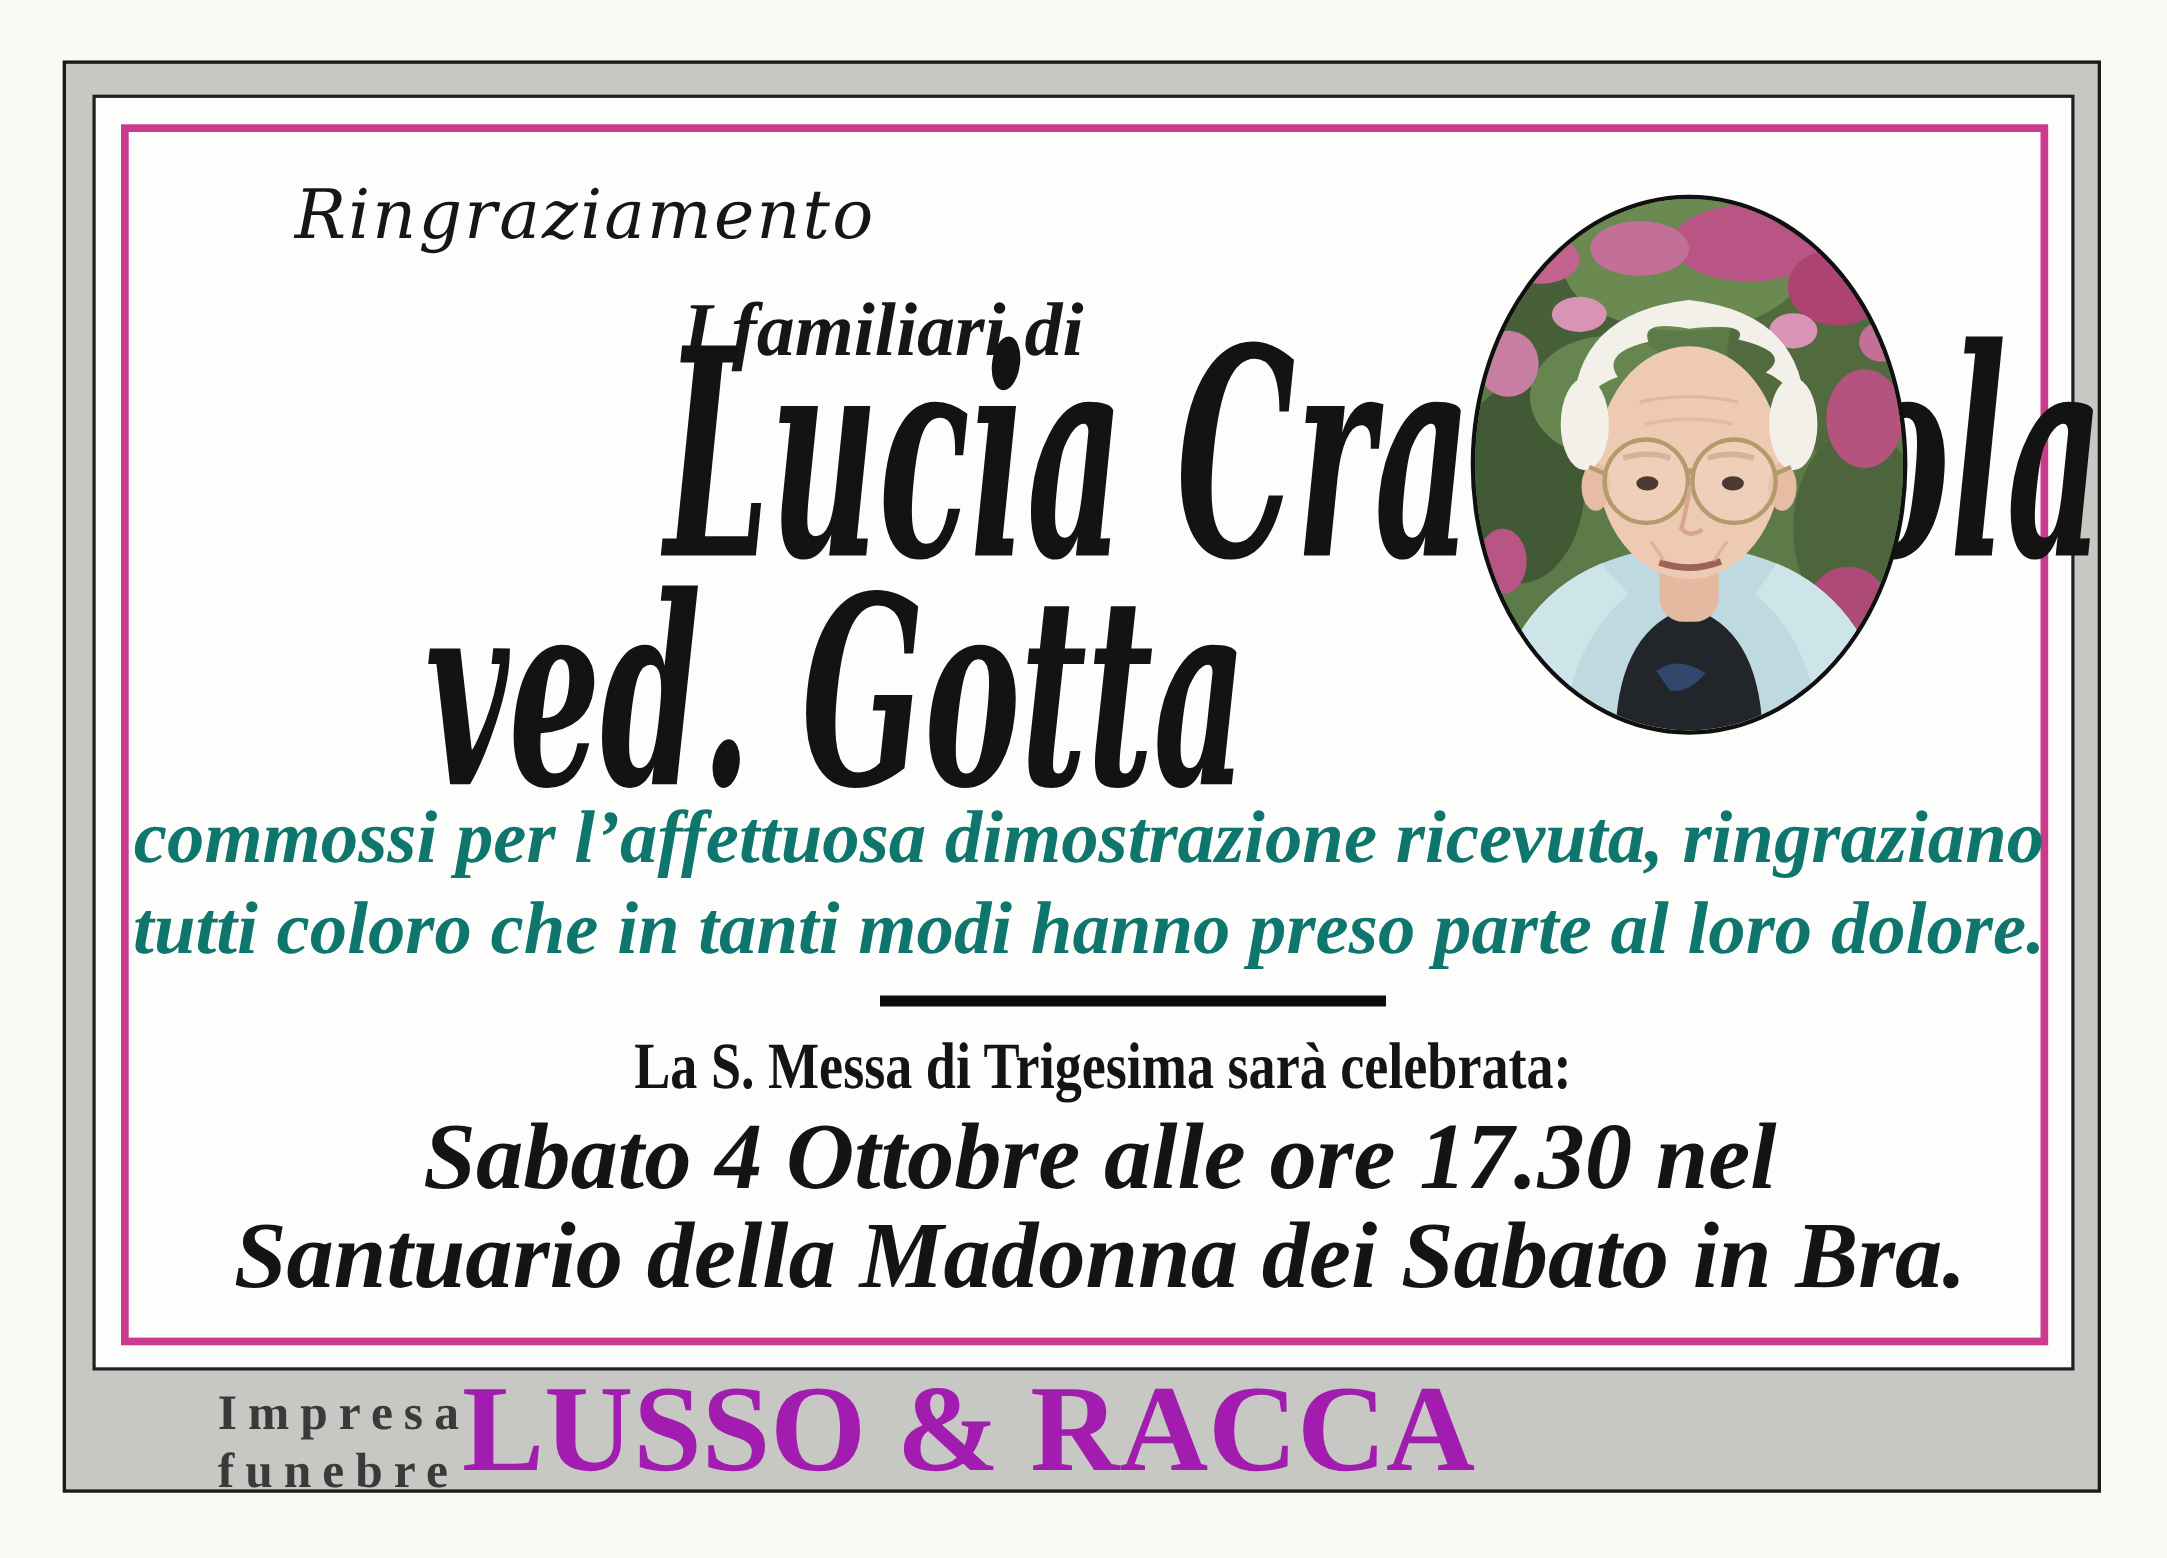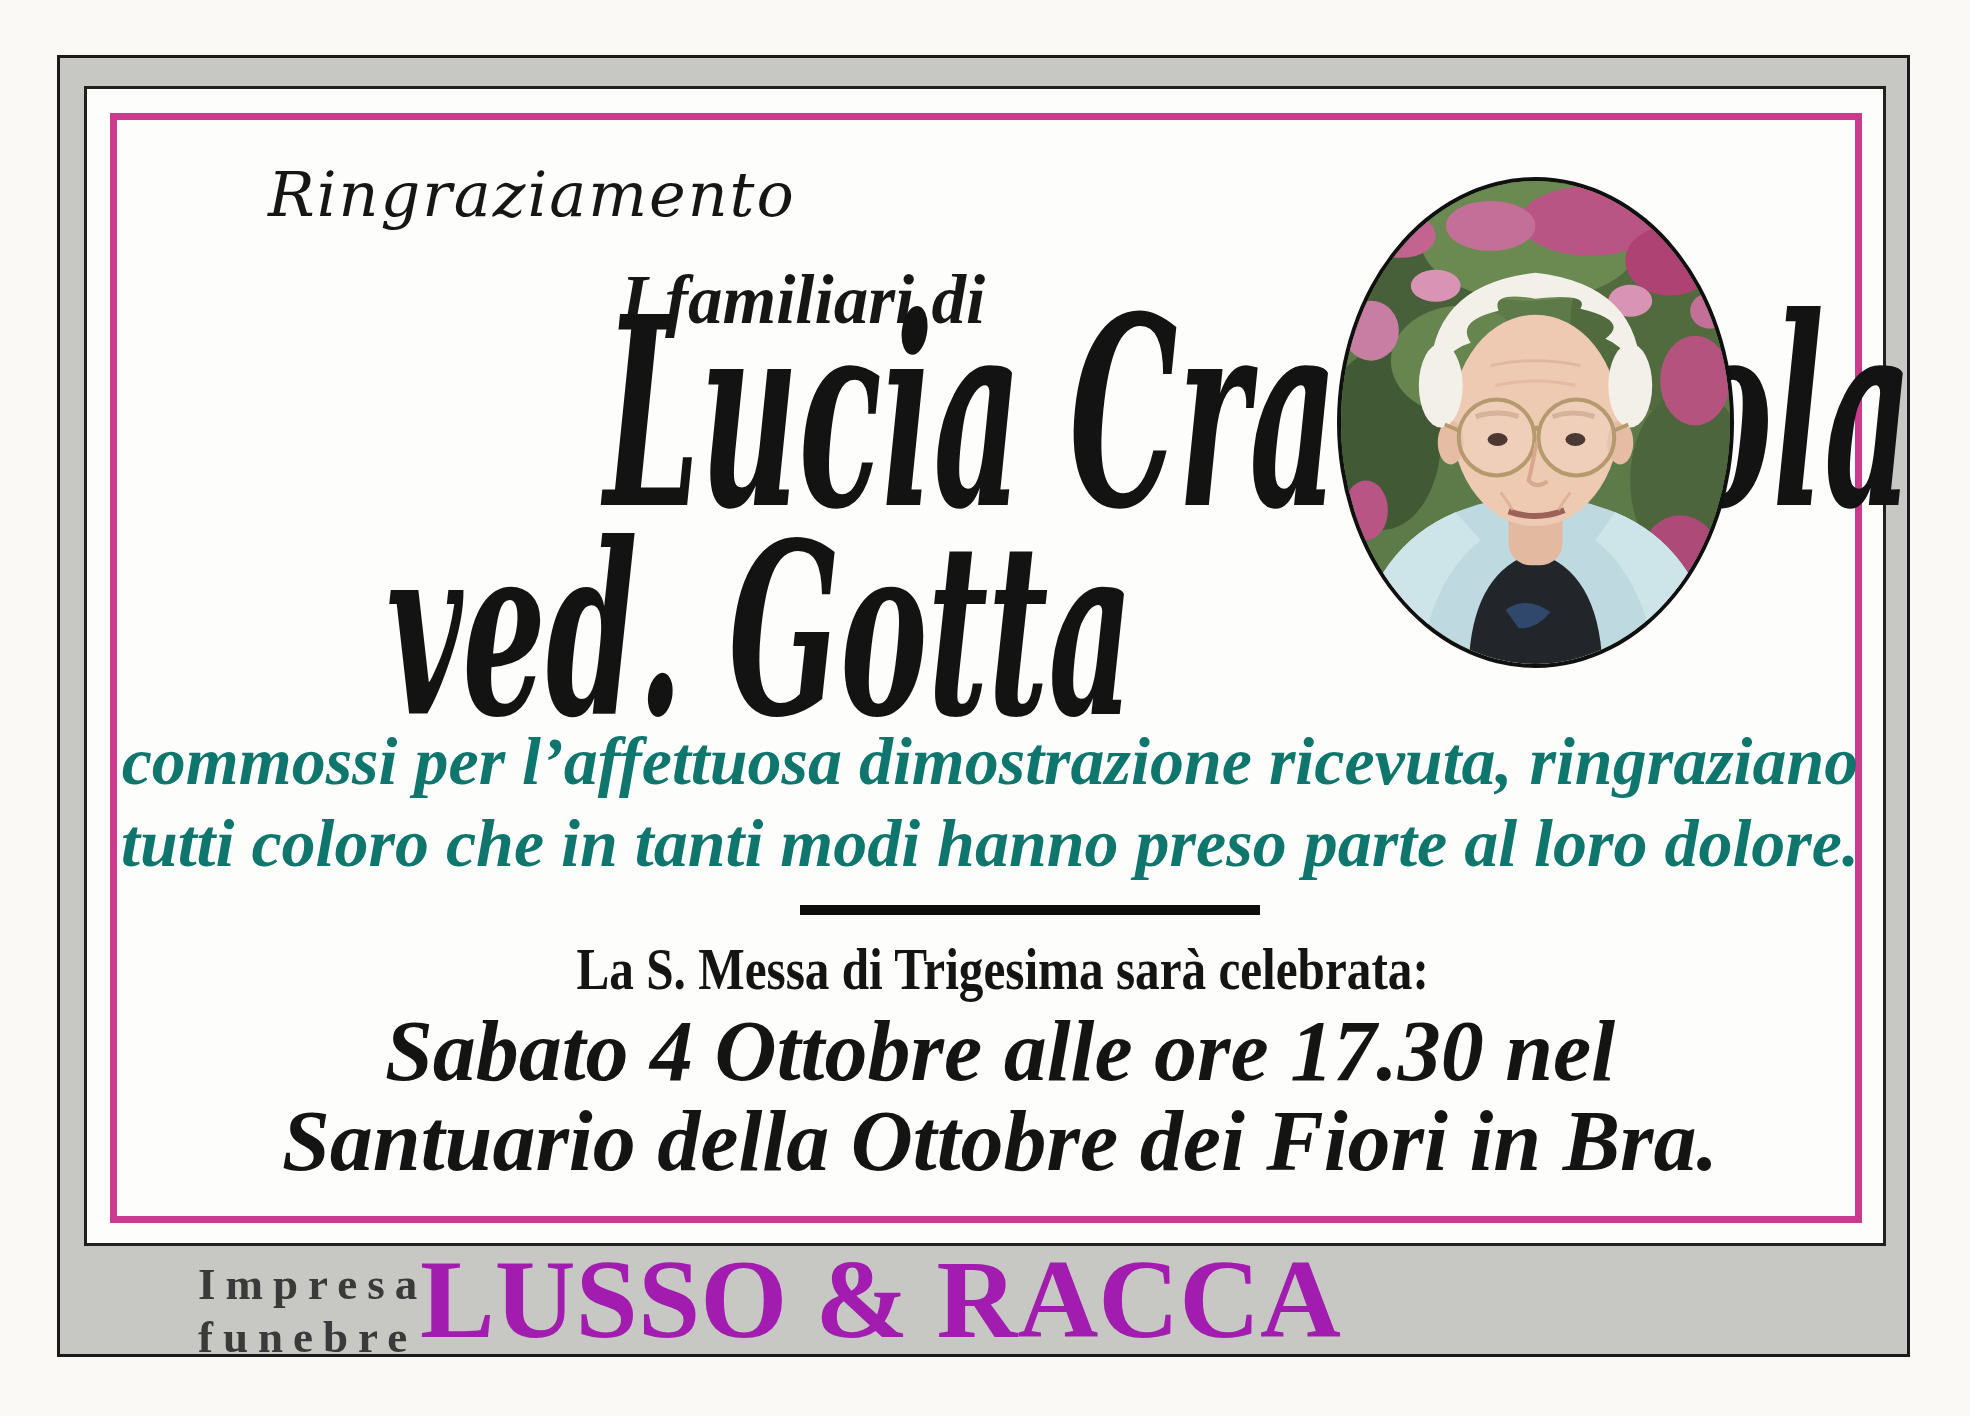--- a/index.html
+++ b/index.html
@@ -171,21 +171,21 @@
 
   <div class="msg msg1">commossi per l’affettuosa dimostrazione ricevuta, ringraziano</div>
   <div class="msg msg2">tutti coloro che in tanti modi hanno preso parte al loro dolore.</div>
 
   <div class="divider"></div>
 
   <div class="mass-intro">
     <span class="squeeze3">La S. Messa di Trigesima sarà celebrata:</span>
   </div>
   <div class="massline mass1">Sabato 4 Ottobre alle ore 17.30 nel</div>
-  <div class="massline mass2">Santuario della Ottobre dei Fiori in Bra.</div>
+  <div class="massline mass2">Santuario della Madonna dei Sabato in Bra.</div>
 
   <div class="band-label">
     <div>Impresa</div>
     <div>funebre</div>
   </div>
   <div class="band-company">LUSSO &amp; RACCA</div>
 
 </div>
 
 </body></html>

